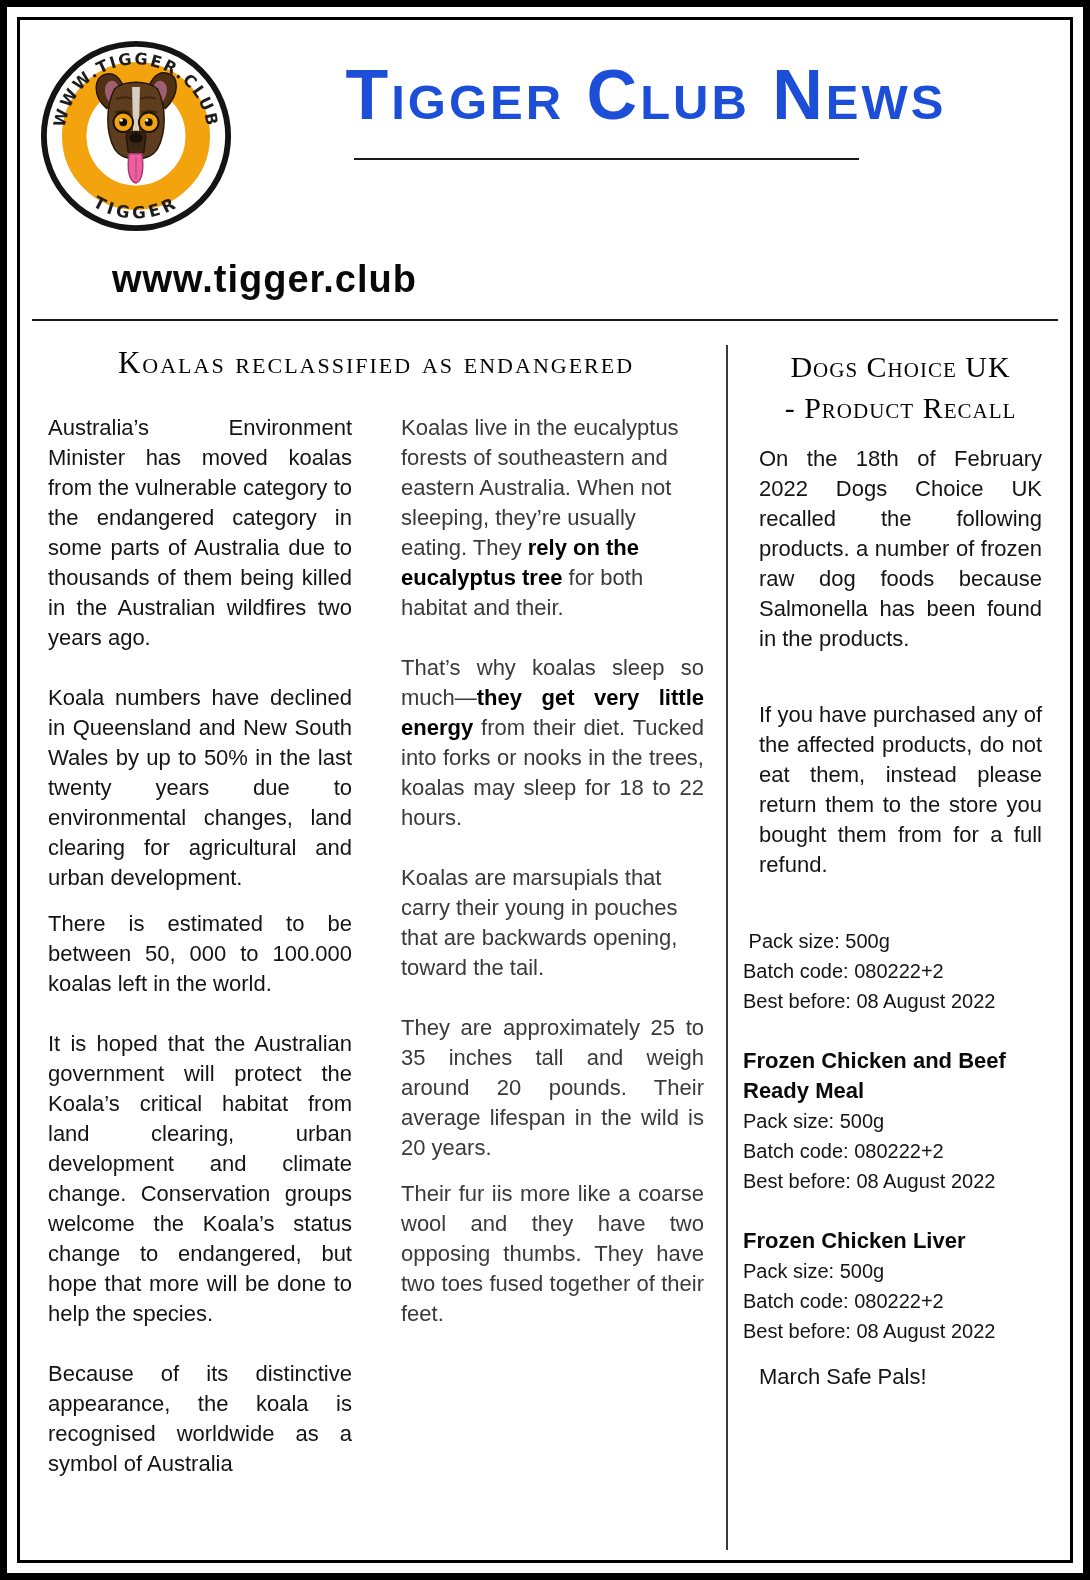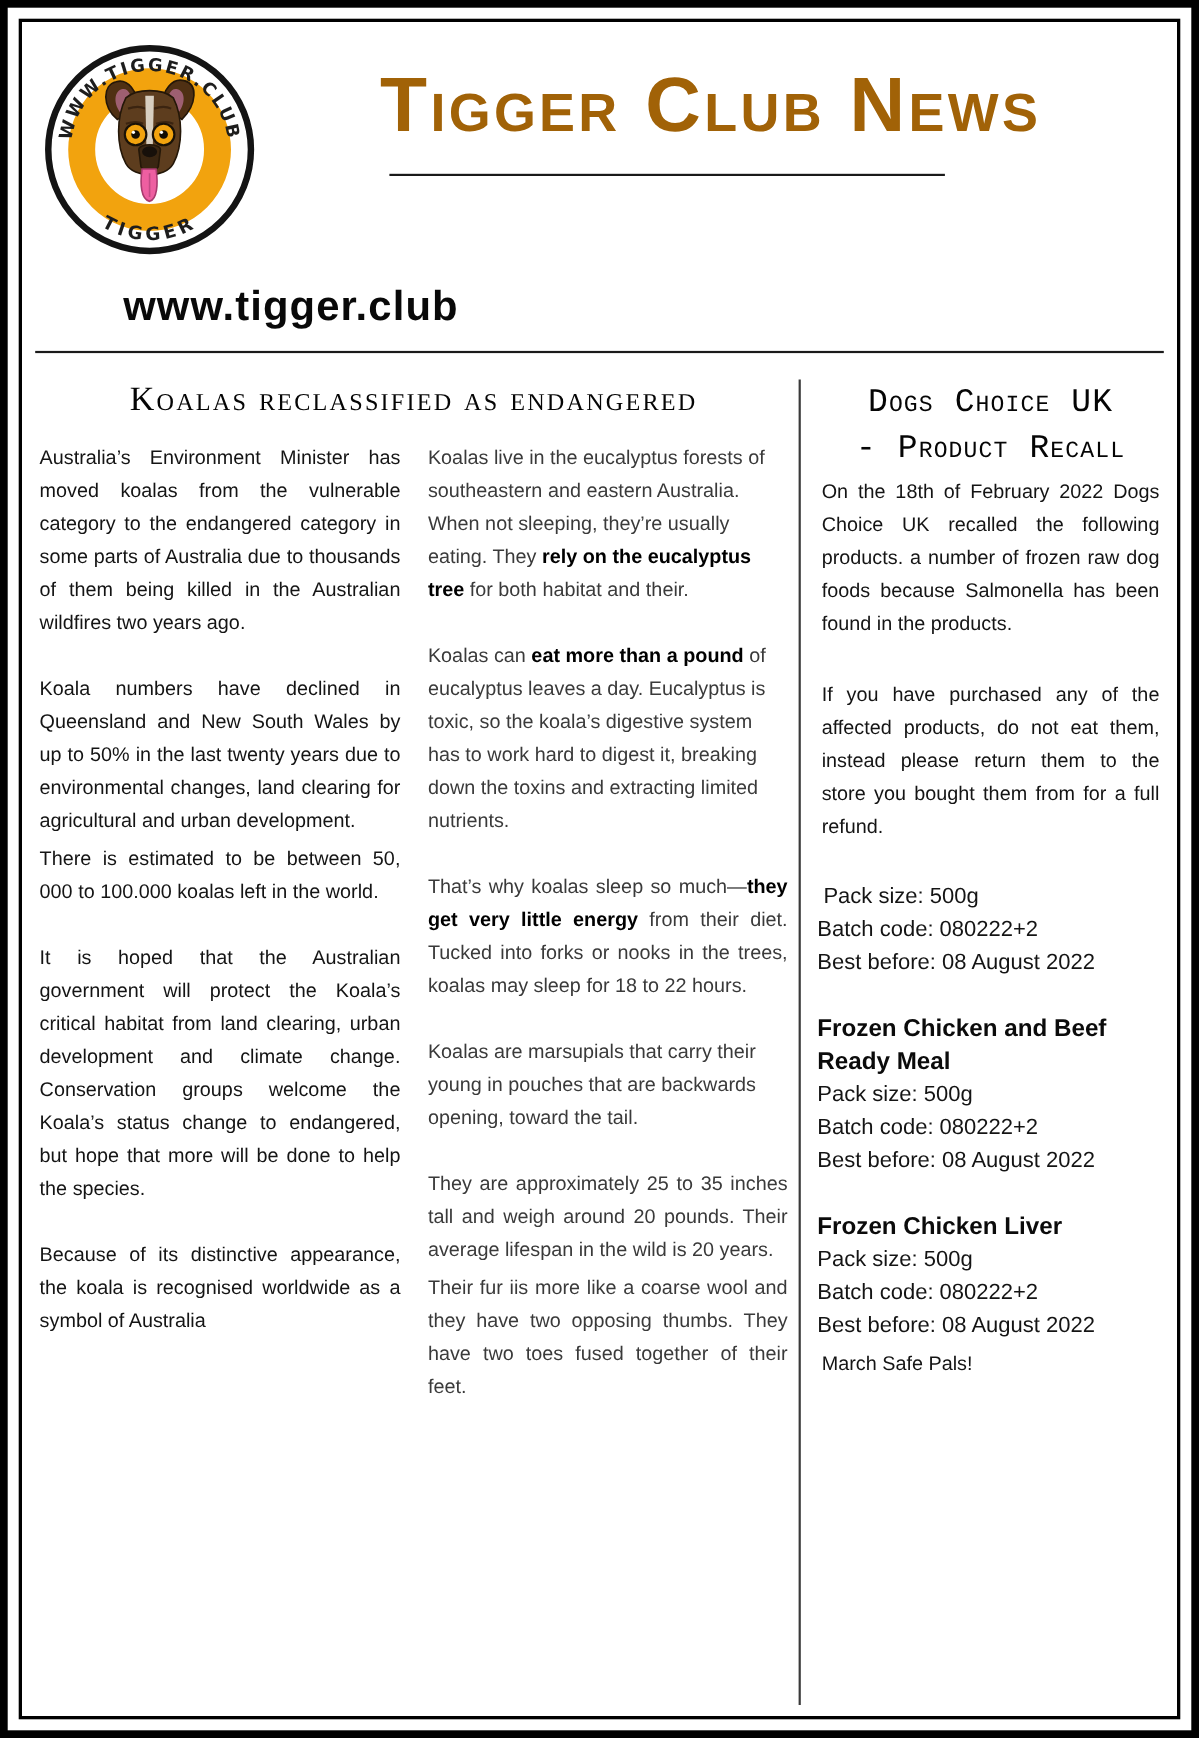--- a/index.html
+++ b/index.html
@@ -22,21 +22,21 @@
     display:flex; flex-direction:column;
     overflow:hidden;
   }
 
   
   .header { display:flex; }
   .logo { width:196px; height:196px; flex:none; margin:4px 0 0 6px; }
   .header-right { flex:1; display:flex; flex-direction:column; align-items:center; padding-top:26px; }
   .title {
     font-size:70px; line-height:1; font-weight:600; letter-spacing:3px;
-    font-variant:small-caps; color:#a16207; white-space:nowrap;text-align:right;
+    font-variant:small-caps; color:#1d4ed8; white-space:nowrap;text-align:right;
   }
   .subtitle { margin-top:20px; font-size:33px; letter-spacing:4px; font-weight:500; color:#101010; white-space:nowrap; }
   .header-rule { width:505px; border-top:2px solid #1a1a1a; margin-top:28px; align-self:center; transform:translateX(-40px); }
 
   .meta-row { display:flex; justify-content:space-between; align-items:baseline; margin-top:24px; padding:0 62px 0 80px; }
   .website { font-size:38px; font-weight:600; color:#090909; letter-spacing:1px; }
   .date { font-size:40px; font-variant:small-caps; font-weight:700; letter-spacing:3px; color:#080808; }
   .full-rule { border-top:2px solid #1a1a1a; margin-top:18px; }
 
   
@@ -45,26 +45,26 @@
   .koala-headline {
     text-align:center; font-family:"Liberation Serif", serif;
     font-variant:small-caps; font-size:31px; letter-spacing:2px;
     font-weight:500; color:#050505; white-space:nowrap;
   }
   .two-cols { display:flex; margin-top:16px; }
   .colA { width:336px; flex:none; margin-right:17px; }
   .colB { width:335px; flex:none; }
   .col-right { flex:1; border-left:2px solid #3a3a3a; padding-left:15px; display:flex; flex-direction:column; }
   .recall-headline {
-    text-align:center; font-family:Liberation Mono, monospace;
+    text-align:center; font-family:Liberation Serif, serif;
     font-variant:small-caps; font-size:30px; letter-spacing:1px;
     line-height:1.35; color:#050505; margin-top:2px;
   }
 
-  p.para { margin:4px; font-size:18px; line-height:30px; color:#141414; }
+  p.para { margin:16px; font-size:22px; line-height:30px; color:#141414; }
   .para + .para { margin-top:30px; }
   .para.tight { margin-top:0; }
   .just { text-align:justify; }
   .colB p.para { color:#3a3a3a; }
   .run-b { font-weight:700; color:#000; }
 
   .intro-first { margin-top:36px; }
   .product { margin-top:30px; }
   .product-name { font-weight:700; font-size:22px; line-height:30px; color:#0b0b0b; }
   .product-line { margin:0; font-size:20px; line-height:30px; color:#141414; white-space:pre-wrap; }
@@ -138,21 +138,20 @@
           <div class="two-cols">
             <div class="colA">
               <p class="para just">Australia’s Environment Minister has moved koalas from the vulnerable category to the endangered category in some parts of Australia due to thousands of them being killed in the Australian wildfires two years ago.</p>
               <p class="para just">Koala numbers have declined in Queensland and New South Wales by up to 50% in the last twenty years due to environmental changes, land clearing for agricultural and urban development.</p>
               <p class="para just tight">There is estimated to be between 50, 000 to 100.000 koalas left in the world.</p>
               <p class="para just">It is hoped that the Australian government will protect the Koala’s critical habitat from land clearing, urban development and climate change. Conservation groups welcome the Koala’s status change to endangered, but hope that more will be done to help the species.</p>
               <p class="para just">Because of its distinctive appearance, the koala is recognised worldwide as a symbol of Australia</p>
             </div>
             <div class="colB">
               <p class="para"><span>Koalas live in the eucalyptus forests of southeastern and eastern Australia. When not sleeping, they’re usually eating. They </span><span class="run-b">rely on the eucalyptus tree</span><span> for both habitat and their.</span></p>
-              <p class="para"><span> Koalas can </span><span class="run-b">eat more than a pound</span><span> of eucalyptus leaves a day. Eucalyptus is toxic, so the koala’s digestive system has to work hard to digest it, breaking down the toxins and extracting limited nutrients.</span></p>
               <p class="para just"><span>That’s why koalas sleep so much—</span><span class="run-b">they get very little energy</span><span> from their diet. Tucked into forks or nooks in the trees, koalas may sleep for 18 to 22 hours.</span></p>
               <p class="para"><span>Koalas are marsupials that carry their young in pouches that are backwards opening, toward the tail.</span></p>
               <p class="para just"><span>They are approximately  25 to 35 inches tall and weigh around 20 pounds. Their average lifespan in the wild is 20 years.</span></p>
               <p class="para just tight"><span>Their fur iis more like a coarse wool and they have two opposing thumbs. They have two toes fused together of their feet.</span></p>
             </div>
           </div>
         </div>
 
         <div class="col-right">
           <div class="recall-headline">

